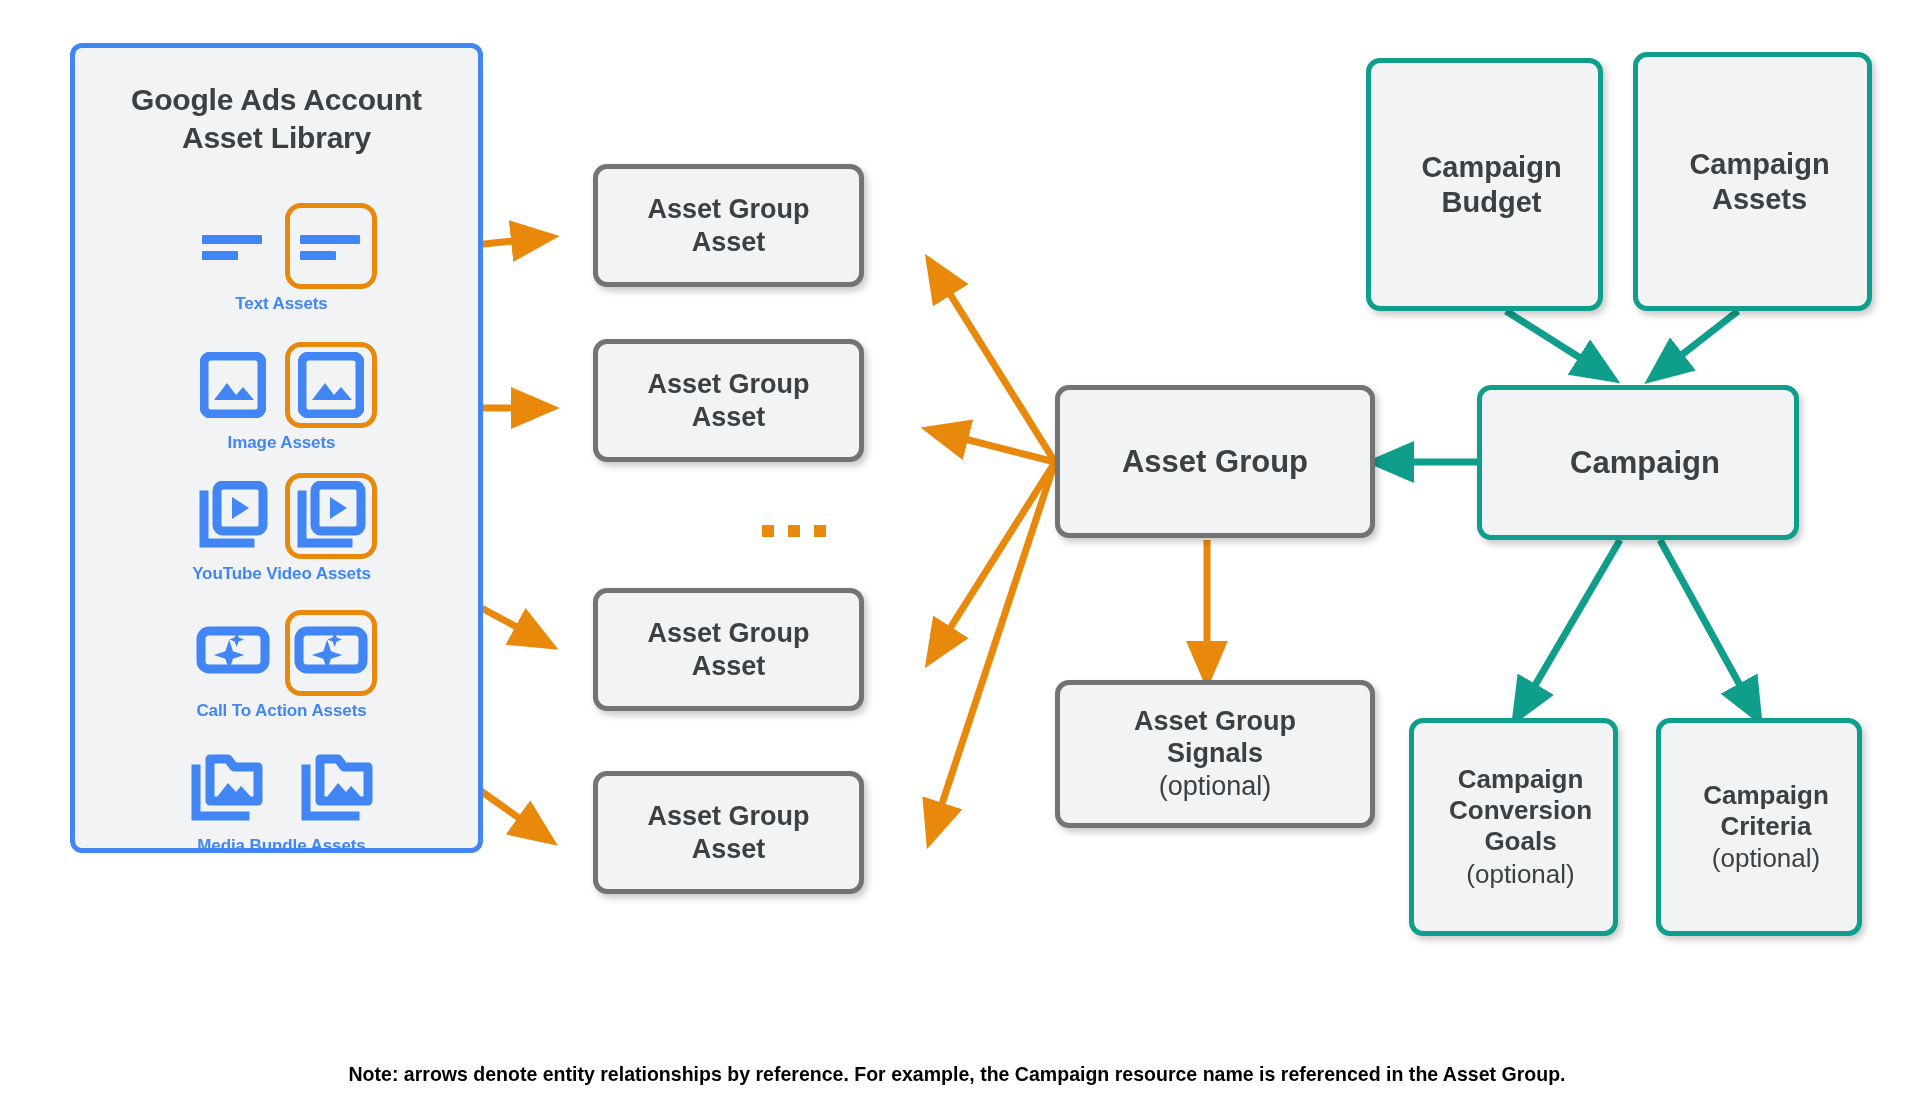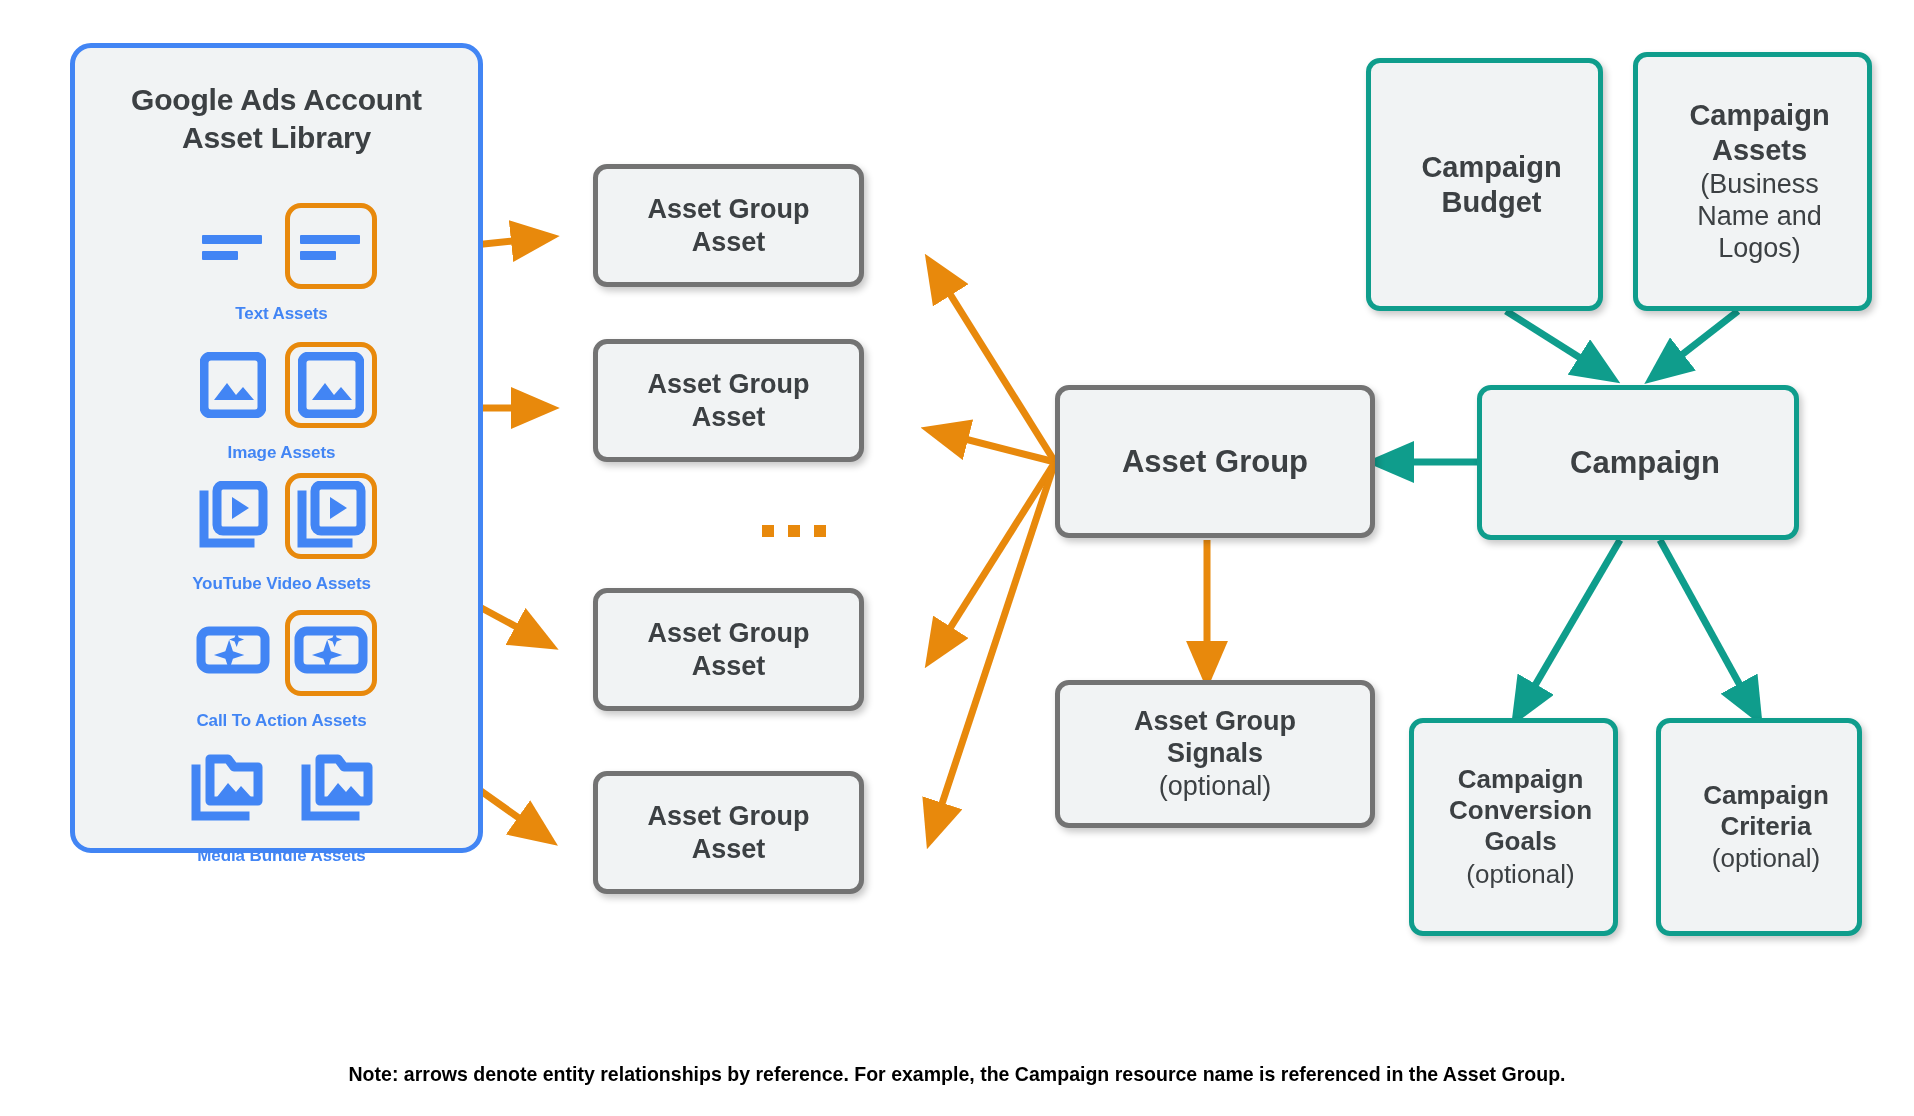--- a/index.html
+++ b/index.html
@@ -6,35 +6,35 @@
   body{width:1914px;height:1116px;position:relative;overflow:hidden;
        font-family:"Liberation Sans","DejaVu Sans",sans-serif;}
 
   #stage{position:absolute;left:0;top:0;width:1914px;height:1116px;}
 
   svg#edges{position:absolute;left:0;top:0;width:1914px;height:1116px;pointer-events:none;}
 
   
   .library-panel{
     position:absolute;left:70px;top:43px;width:413px;height:810px;
-    border:5px solid #4285F4;border-radius:21px;background:#F1F3F4;
+    border:5px solid #4285F4;border-radius:12px;background:#F1F3F4;
     box-sizing:border-box;
   }
   .library-title{
     position:absolute;left:0;top:33px;width:100%;text-align:center;
     font-size:30px;font-weight:bold;color:#3C4043;line-height:1.25;
     letter-spacing:-0.2px;white-space:pre-line;
   }
 
   .asset-row{position:absolute;left:0;width:413px;}
   .asset-icons{display:flex;align-items:center;justify-content:center;gap:6px;height:86px;}
   .icon-slot{width:92px;height:86px;display:flex;align-items:center;justify-content:center;position:relative;box-sizing:border-box;}
   .icon-slot.boxed{border:5px solid #E8890C;border-radius:16px;}
   .asset-label{
-    text-align:center;font-size:17px;font-weight:bold;color:#4285F4;margin-top:15px;letter-spacing:-0.1px;
+    text-align:center;font-size:17px;font-weight:bold;color:#4285F4;margin-top:5px;letter-spacing:-0.1px;
   }
 
   
   .node{
     position:absolute;box-sizing:border-box;background:#F1F3F4;
     display:flex;flex-direction:column;align-items:center;justify-content:center;
     text-align:center;color:#3C4043;border-radius:14px;
     box-shadow:3px 4px 7px rgba(0,0,0,0.22);
   }
   .node.orange{border:5px solid #737373;}
@@ -235,23 +235,20 @@
   </div>
 
   <div class="node teal" style="left:1366px;top:58px;width:237px;height:253px;">
     <span class="main" style="font-size:29px;">Campaign
 Budget</span>
   </div>
 
   <div class="node teal" style="left:1633px;top:52px;width:239px;height:259px;">
     <span class="main" style="font-size:29px;">Campaign
 Assets</span>
-    <span class="sub" style="font-size:27px;">(Business
-Name and
-Logos)</span>
   </div>
 
   <div class="node teal" style="left:1477px;top:385px;width:322px;height:155px;">
     <span class="main" style="font-size:31px;">Campaign</span>
   </div>
 
   <div class="node teal" style="left:1409px;top:718px;width:209px;height:218px;">
     <span class="main" style="font-size:26px;">Campaign
 Conversion
 Goals</span>

